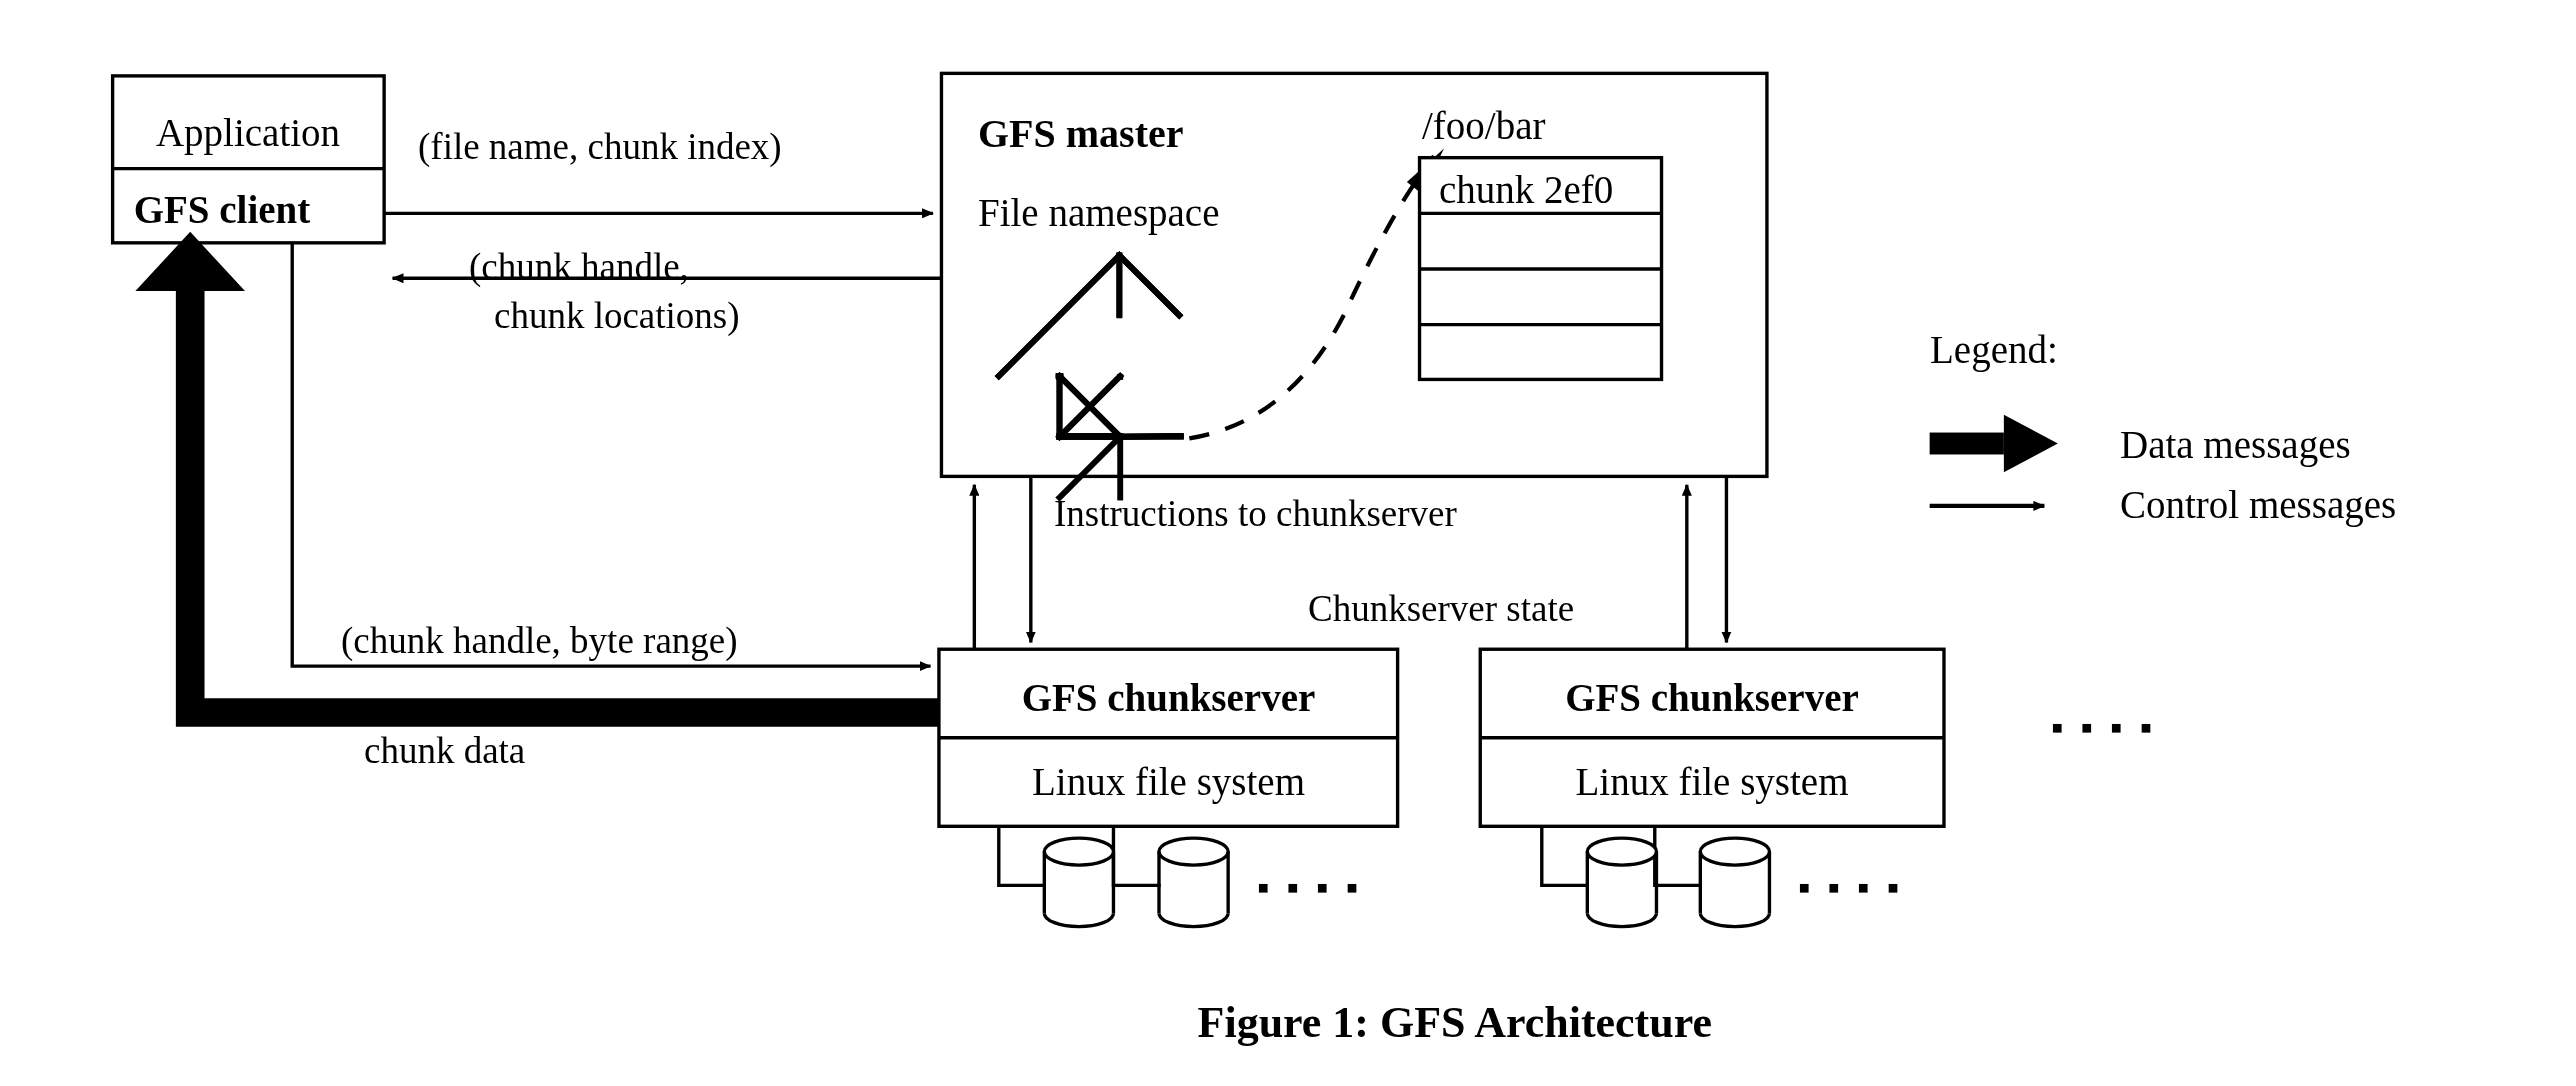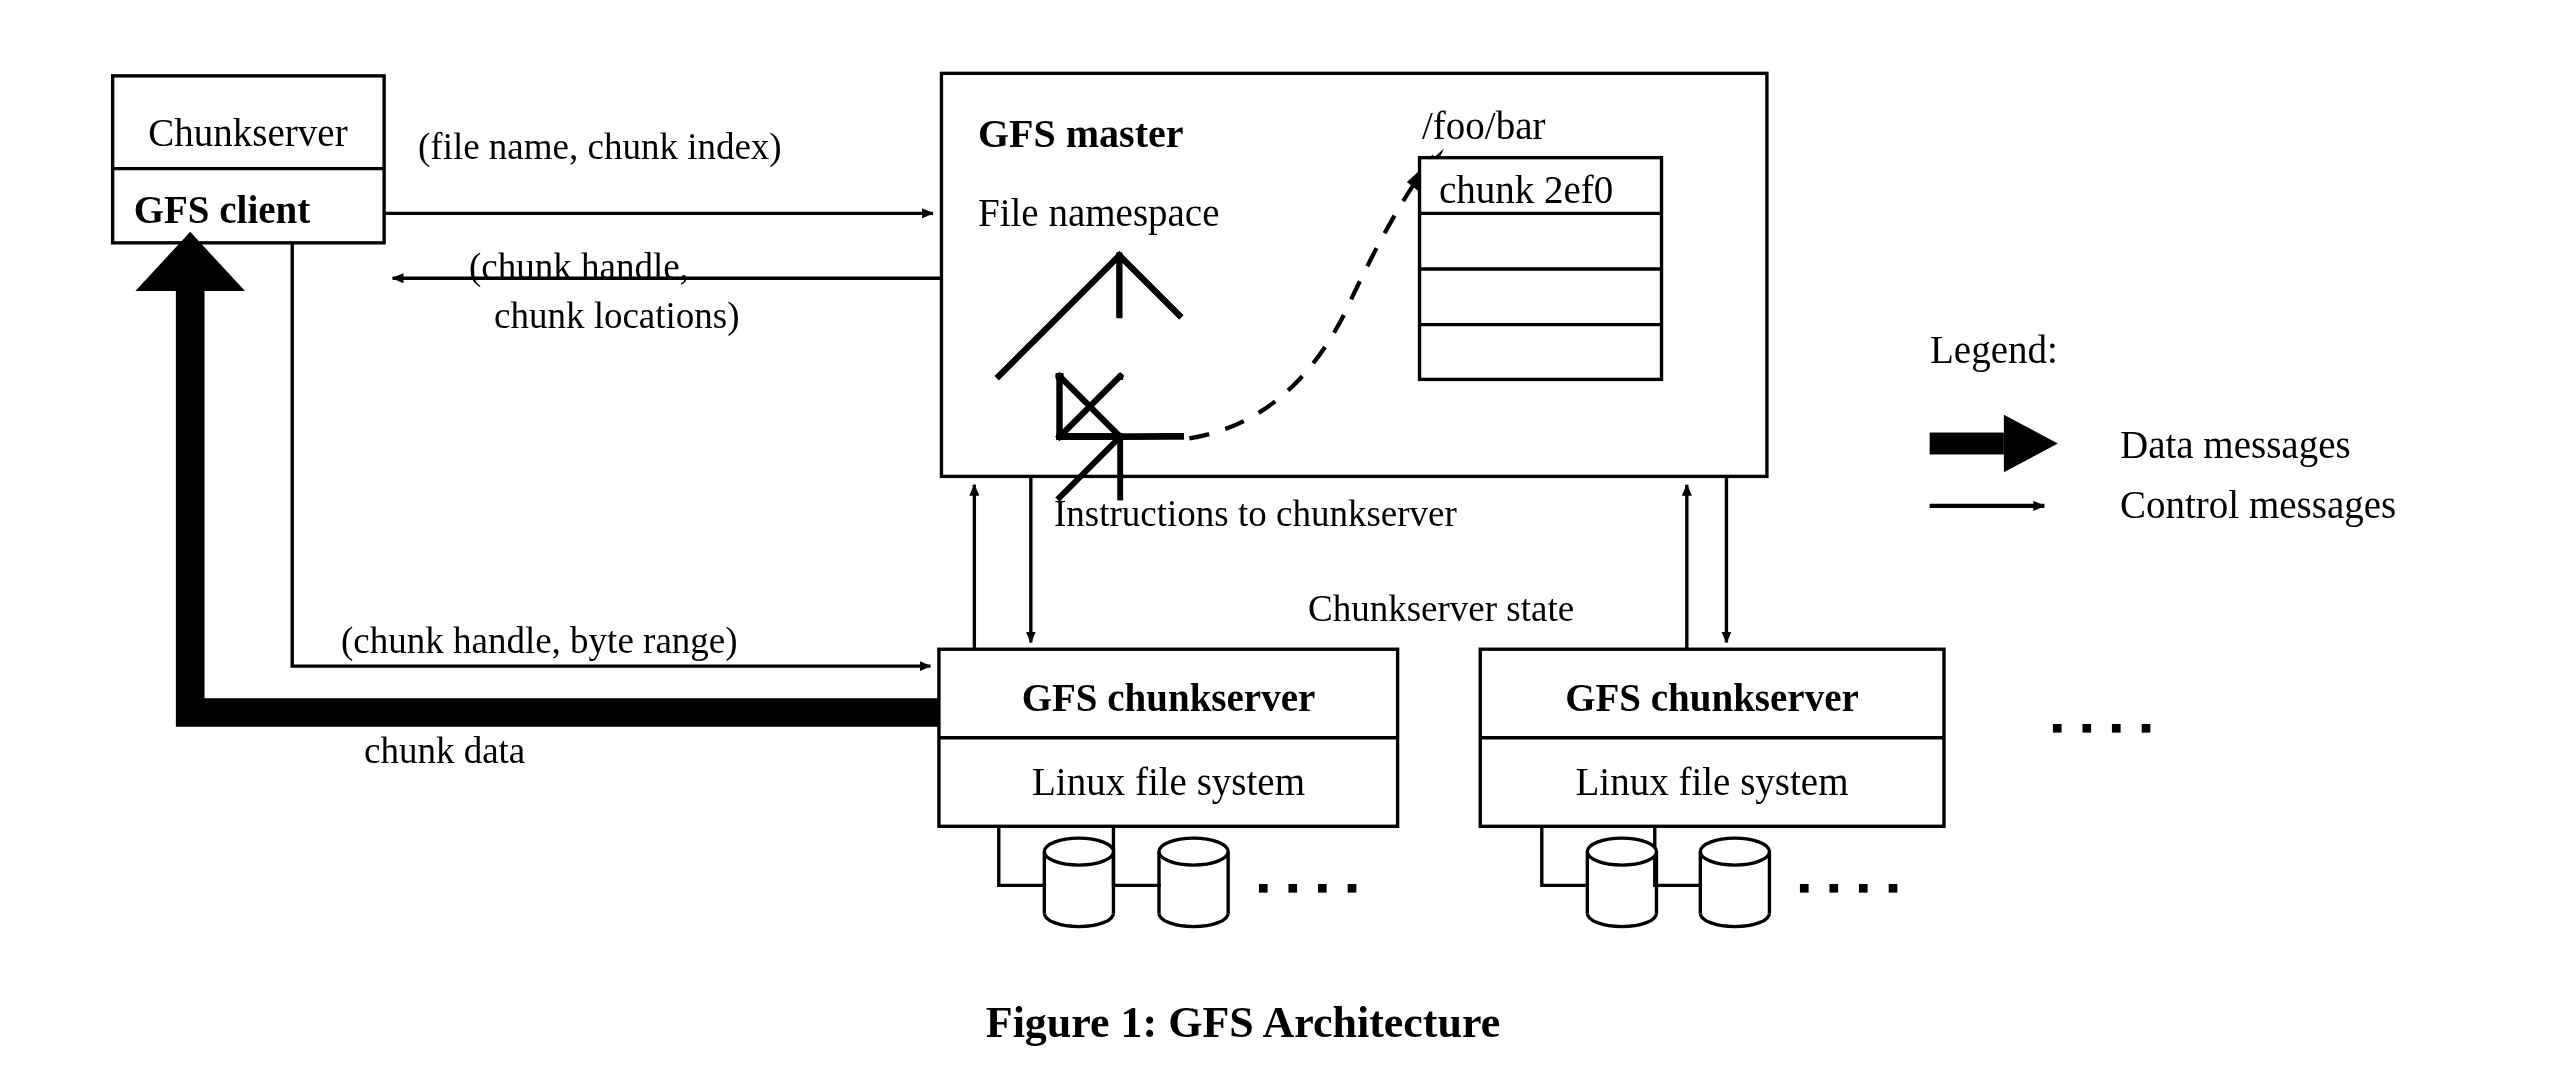--- a/index.html
+++ b/index.html
@@ -202,21 +202,21 @@
 
     <g>
       <rect x="2288" y="513" width="88" height="26" fill="#000"></rect>
       <path d="M2376 492 L2440 526 L2376 560 z" fill="#000"></path>
     </g>
     <g>
       <line x1="2288" y1="600" x2="2424" y2="600" stroke="#000" stroke-width="5" marker-end="url(#thin-arrow-sm)"></line>
     </g>
   </svg>
 
-  <div class="lbl sz-box ctr" style="left:112px; top:110px; width:272px;">Chunkserver</div>
+  <div class="lbl sz-box ctr" style="left:112px; top:110px; width:272px;">Application</div>
 
   <div class="lbl sz-box b ctr" style="left:112px; top:187px; width:220px;">GFS client</div>
 
   <div class="lbl sz-head b" style="left:978px; top:110px;">GFS master</div>
 
   <div class="lbl sz-box" style="left:978px; top:190px;">File namespace</div>
 
   <div class="lbl sz-box" style="left:1422px; top:103px;">/foo/bar</div>
 
   <div class="lbl sz-box" style="left:1439px; top:167px;">chunk 2ef0</div>
@@ -244,16 +244,16 @@
   <div class="lbl sz-box b ctr" style="left:1480px; top:675px; width:464px;">GFS chunkserver</div>
   <div class="lbl sz-box ctr" style="left:1480px; top:759px; width:464px;">Linux file system</div>
   <div class="lbl sz-small" style="left:1798px; top:867px; letter-spacing:4.2px;">▪ ▪ ▪ ▪</div>
 
   <div class="lbl sz-small" style="left:2051px; top:707px; letter-spacing:4.2px;">▪ ▪ ▪ ▪</div>
 
   <div class="lbl sz-box" style="left:1930px; top:327px;">Legend:</div>
   <div class="lbl sz-box" style="left:2120px; top:422px;">Data messages</div>
   <div class="lbl sz-box" style="left:2120px; top:482px;">Control messages</div>
 
-  <div class="lbl sz-cap b ctr" style="left:817px; top:997px; width:852px;">Figure 1: GFS Architecture</div>
+  <div class="lbl sz-cap b ctr" style="left:860px; top:997px; width:852px;text-align:right;">Figure 1: GFS Architecture</div>
 
 </div>
 
 
 </body></html>

